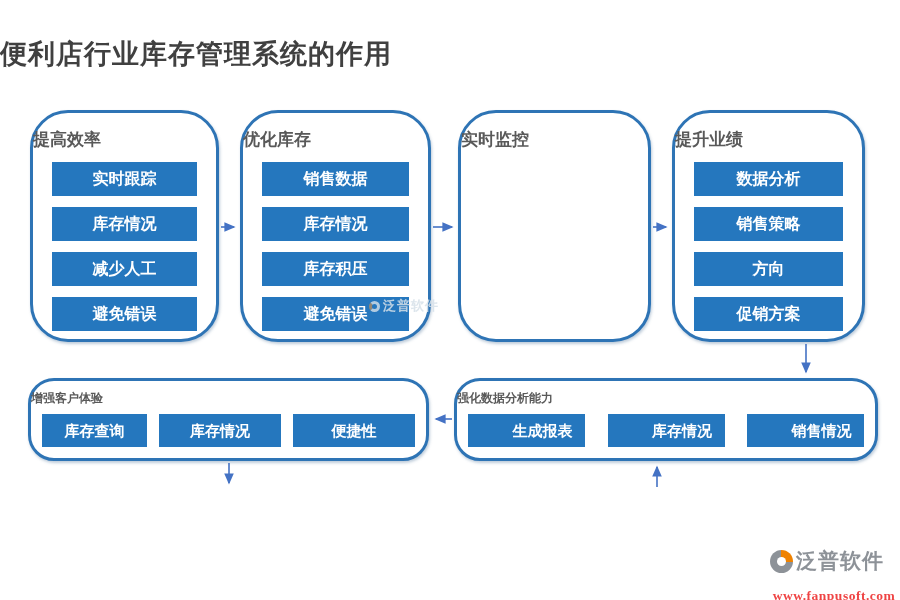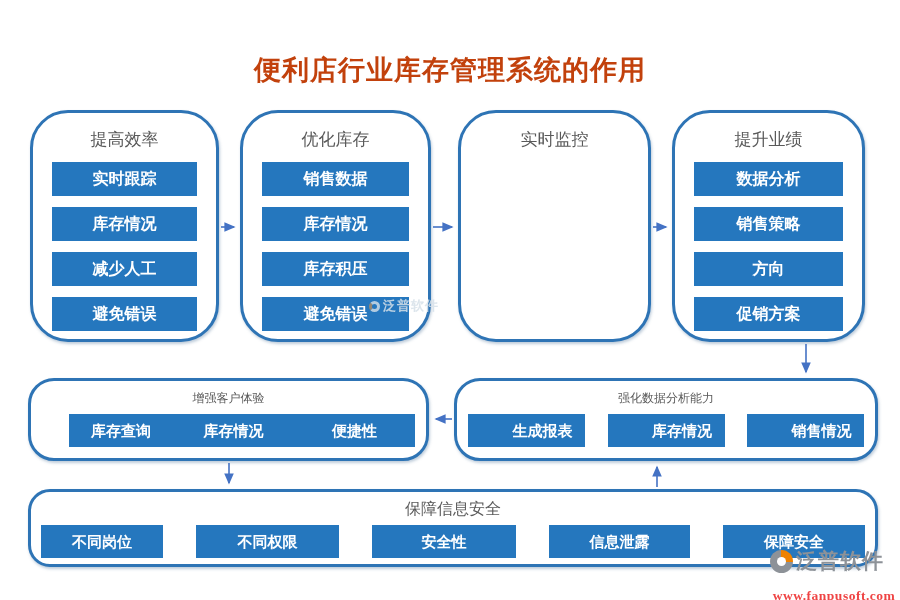--- a/index.html
+++ b/index.html
@@ -1,54 +1,54 @@
 <!DOCTYPE html>
 <html><head>
 <meta charset="utf-8">
 <style>
   html,body { margin:0; padding:0; background:#fff; }
   body { width:900px; height:600px; font-family:"Liberation Sans","DejaVu Sans",sans-serif; }
   .canvas { position:relative; width:900px; height:600px; background:#ffffff; overflow:hidden; }
   * { box-sizing:border-box; }
 
   .title {
-    position:absolute; top:52px; left:0; width:100%;
-    text-align:center; font-size:27px; font-weight:bold; color:#c2410c; letter-spacing:1px;
+    position:absolute; top:36px; left:0; width:100%;
+    text-align:left; font-size:27px; font-weight:bold; color:#404040; letter-spacing:1px;
   }
 
   .card {
     position:absolute; background:#ffffff;
     border:3px solid #2E74B5; box-shadow:1px 2px 3px rgba(70,110,150,0.35);
   }
 
   .col-card { top:110px; height:232px; border-radius:38px; }
   #col1 { left:30px;  width:189px; }
   #col2 { left:240px; width:191px; }
   #col3 { left:458px; width:193px; }
   #col4 { left:672px; width:193px; }
 
   .card-header {
-    text-align:center; font-weight:normal; color:#595959;
+    text-align:left; font-weight:bold; color:#595959;
   }
   .col-card .card-header { margin-top:15px; font-size:17px; }
 
   .col-bars { margin-top:11px; display:flex; flex-direction:column; gap:11px; padding:0 19px; }
   .bar {
     background:#2577BE; color:#ffffff; font-weight:bold;
     text-align:center; position:relative;
   }
   .col-bars .bar { height:34px; line-height:34px; font-size:16px; }
 
   .mid-card { top:378px; height:83px; border-radius:26px; }
   #box-left  { left:28px;  width:401px; }
   #box-right { left:454px; width:424px; }
   .mid-card .card-header { margin-top:9px; font-size:12px; }
   .mid-bars { display:flex; justify-content:space-between; padding:0 11px; margin-top:7px; }
   .mid-bars .bar { height:33px; line-height:33px; font-size:15px; }
-  #box-left  .bar:nth-child(1){ width:105px;margin-left:27px; }
+  #box-left  .bar:nth-child(1){ width:105px; }
   #box-left  .bar:nth-child(2){ width:122px; }
   #box-left  .bar:nth-child(3){ width:122px; }
   #box-right .bar { width:117px;padding-left:32px; }
 
   #box-bottom { top:489px; left:28px; width:850px; height:78px; border-radius:22px; }
   #box-bottom .card-header { margin-top:7px; font-size:16px; }
   .bottom-bars { display:flex; justify-content:space-between; padding:0 10px; margin-top:5px; }
   .bottom-bars .bar { height:33px; line-height:33px; font-size:15px; }
   .bottom-bars .bar:nth-child(1){ width:122px; }
   .bottom-bars .bar:nth-child(2){ width:143px; }
@@ -136,30 +136,20 @@
 
   <div class="card mid-card" id="box-right">
     <div class="card-header">强化数据分析能力</div>
     <div class="mid-bars">
       <div class="bar">生成报表</div>
       <div class="bar">库存情况</div>
       <div class="bar">销售情况</div>
     </div>
   </div>
 
-  <div class="card" id="box-bottom">
-    <div class="card-header">保障信息安全</div>
-    <div class="bottom-bars">
-      <div class="bar">不同岗位</div>
-      <div class="bar">不同权限</div>
-      <div class="bar">安全性</div>
-      <div class="bar">信息泄露</div>
-      <div class="bar">保障安全</div>
-    </div>
-  </div>
 
   <svg class="arrows" viewBox="0 0 900 600">
     <defs>
       <marker id="ah" markerWidth="8" markerHeight="8" refX="6" refY="3" orient="auto">
         <path d="M0,0 L7,3 L0,6 Z" fill="#4472C4"></path>
       </marker>
     </defs>
     <line x1="221" y1="227" x2="234" y2="227" stroke="#4472C4" stroke-width="1.6" marker-end="url(#ah)"></line>
     <line x1="433" y1="227" x2="452" y2="227" stroke="#4472C4" stroke-width="1.6" marker-end="url(#ah)"></line>
     <line x1="653" y1="227" x2="666" y2="227" stroke="#4472C4" stroke-width="1.6" marker-end="url(#ah)"></line>

